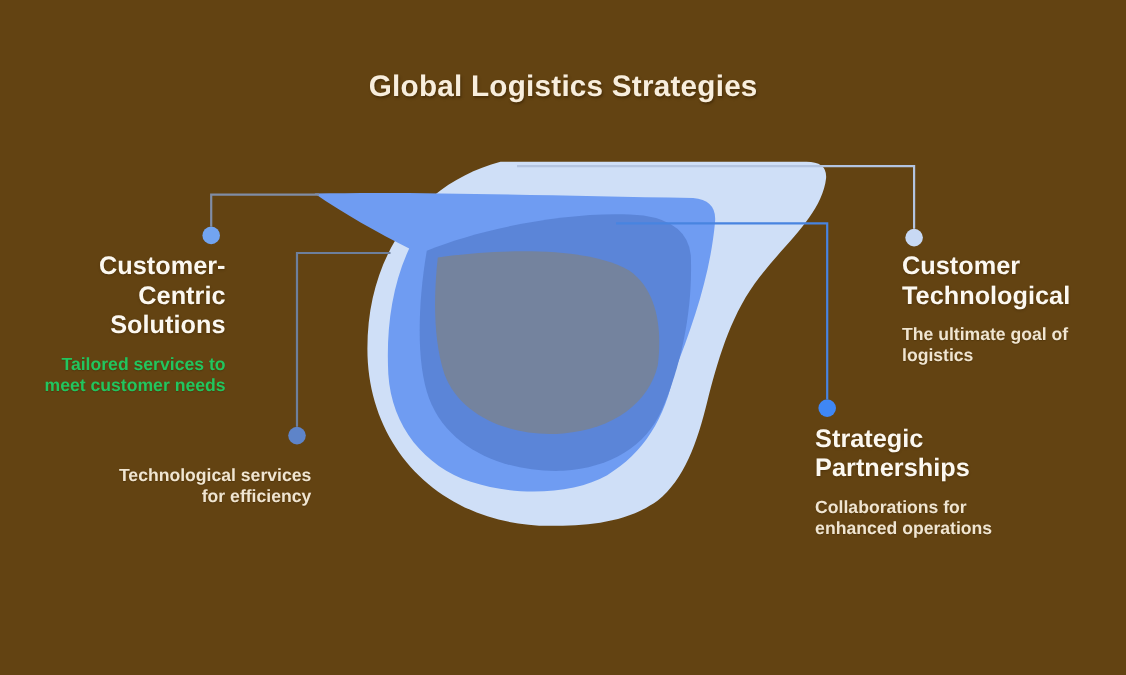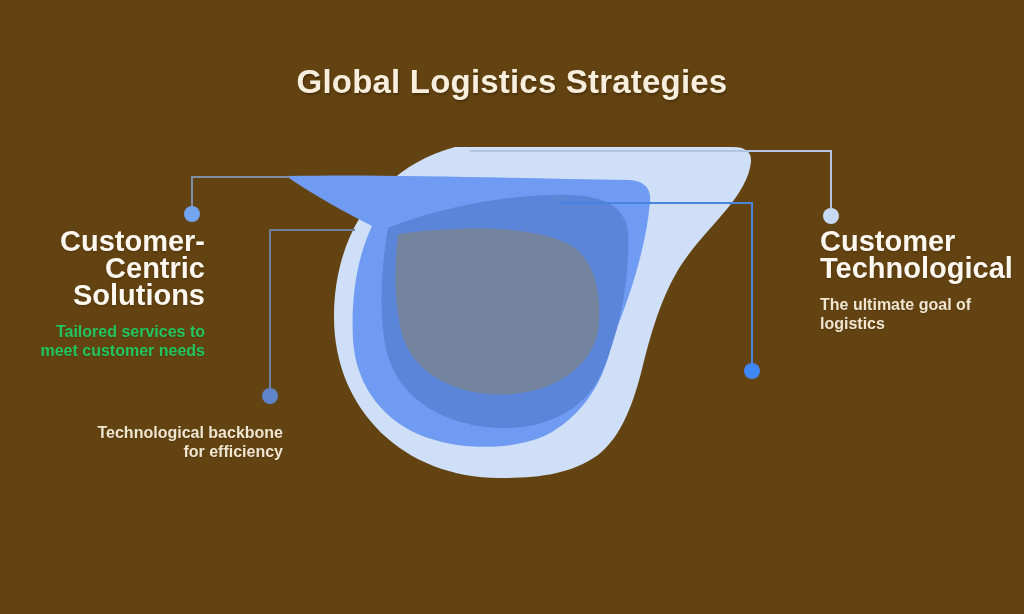--- a/index.html
+++ b/index.html
@@ -4,26 +4,26 @@
 <style>
   html,body{margin:0;padding:0;}
   body{font-family:"Liberation Sans", sans-serif;}
   .stage{
     position:relative;width:1024px;height:614px;overflow:hidden;
     background:#634312;
   }
   .layers{position:absolute;left:0;top:0;width:1024px;height:614px;}
   .page-title{
     position:absolute;left:0;top:63px;width:100%;
-    text-align:center;font-size:33px;font-weight:700;letter-spacing:.2px;
+    text-align:center;font-size:27px;font-weight:700;letter-spacing:.2px;
     text-shadow:1px 2px 2px rgba(55,33,4,.55);
   }
   .callout{position:absolute;}
   .callout .heading{
-    font-size:29px;font-weight:700;line-height:27px;white-space:pre-line;
+    font-size:23px;font-weight:700;line-height:27px;white-space:pre-line;
     text-shadow:0 1px 2px rgba(55,33,4,.45);
   }
   .callout .body{
     font-size:16px;line-height:19px;white-space:pre-line;margin-top:13px;
     text-shadow:0 1px 1px rgba(55,33,4,.35);
     font-weight:bold;
   }
   .align-right{text-align:right;}
   .align-left{text-align:left;}
   #callout-customer-centric{top:228px;right:819px;}
@@ -86,25 +86,31 @@
 
   <div class="callout align-right" id="callout-customer-centric">
     <div class="heading" style="color: rgb(252, 248, 240);">Customer-
 Centric
 Solutions</div>
     <div class="body" style="color: #22c55e;">Tailored services to
 meet customer needs</div>
   </div>
 
   <div class="callout align-right" id="callout-advanced-infrastructure">
-    <div class="body" style="color: rgb(240, 229, 209);">Technological backbone
+    <div class="body" style="color: rgb(240, 229, 209);">Technological services
 for efficiency</div>
   </div>
 
   <div class="callout align-left" id="callout-customer-satisfaction">
     <div class="heading" style="color: rgb(252, 248, 240);">Customer
 Technological</div>
     <div class="body" style="color: rgb(240, 229, 209);">The ultimate goal of
 logistics</div>
   </div>
 
+  <div class="callout align-left" id="callout-strategic-partnerships">
+    <div class="heading" style="color: rgb(252, 248, 240);">Strategic
+Partnerships</div>
+    <div class="body" style="color: rgb(240, 229, 209);">Collaborations for
+enhanced operations</div>
+  </div>
 
 </div>
 
 </body></html>

